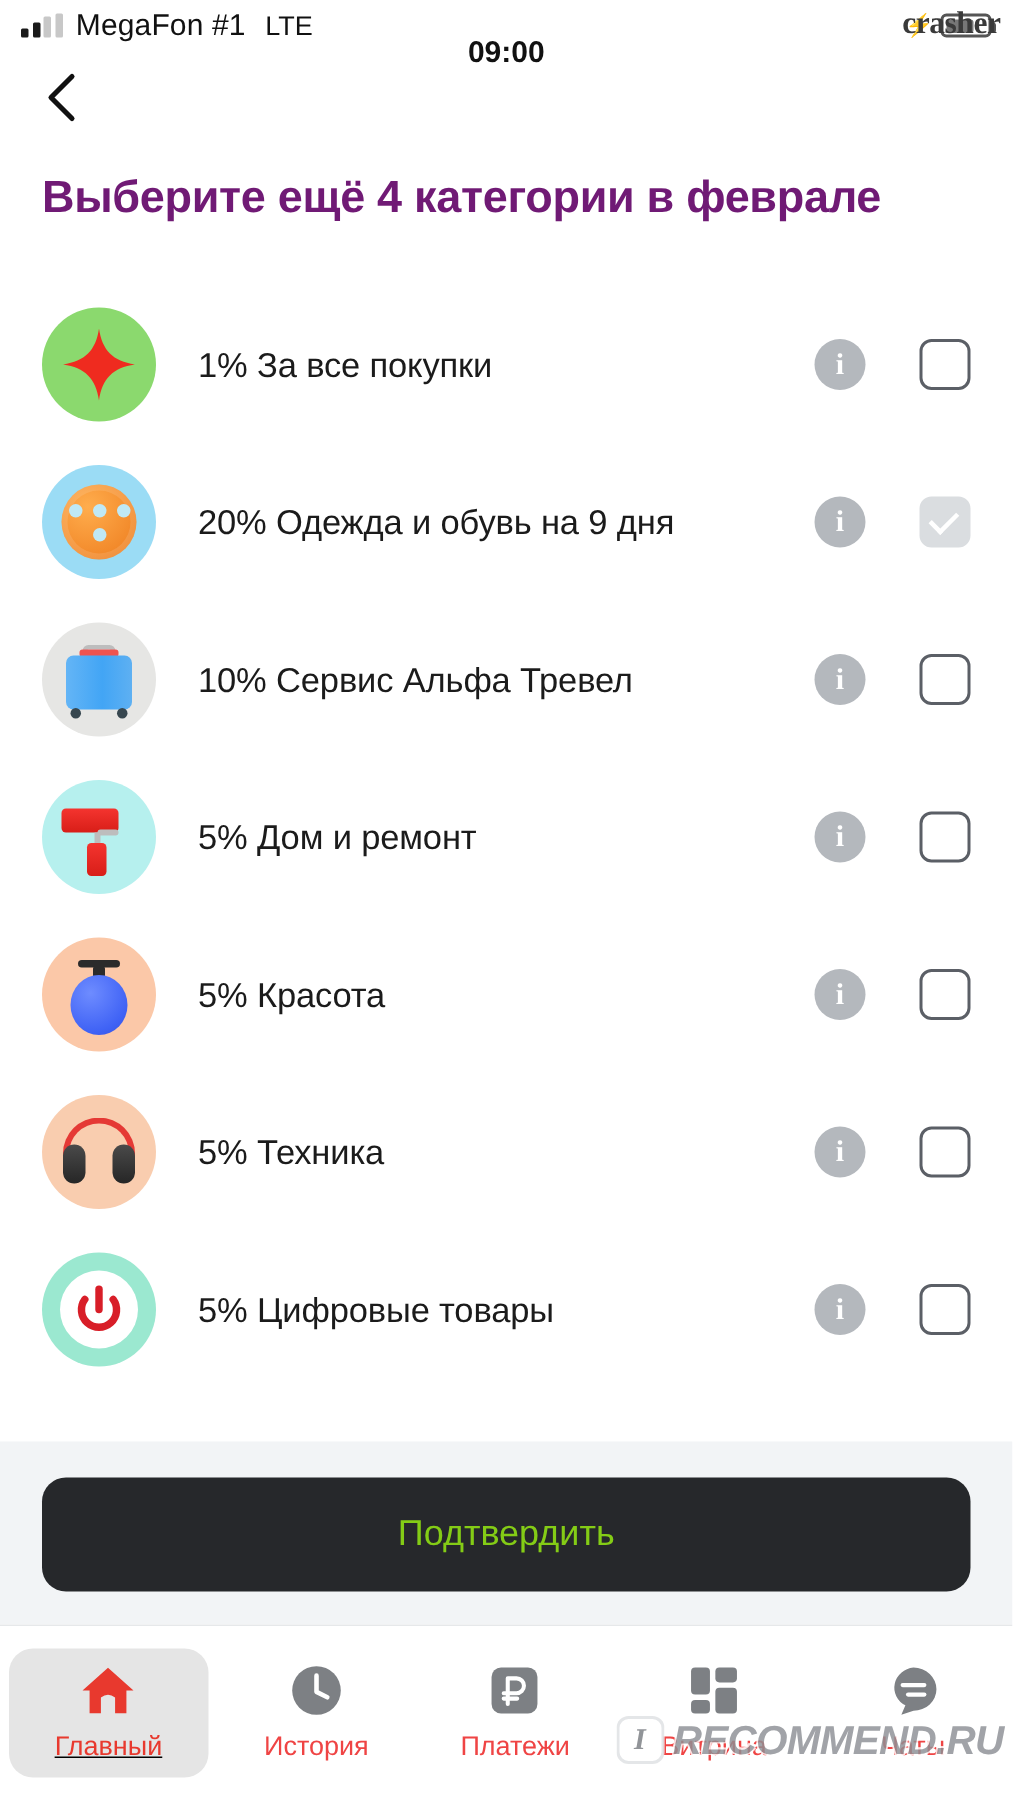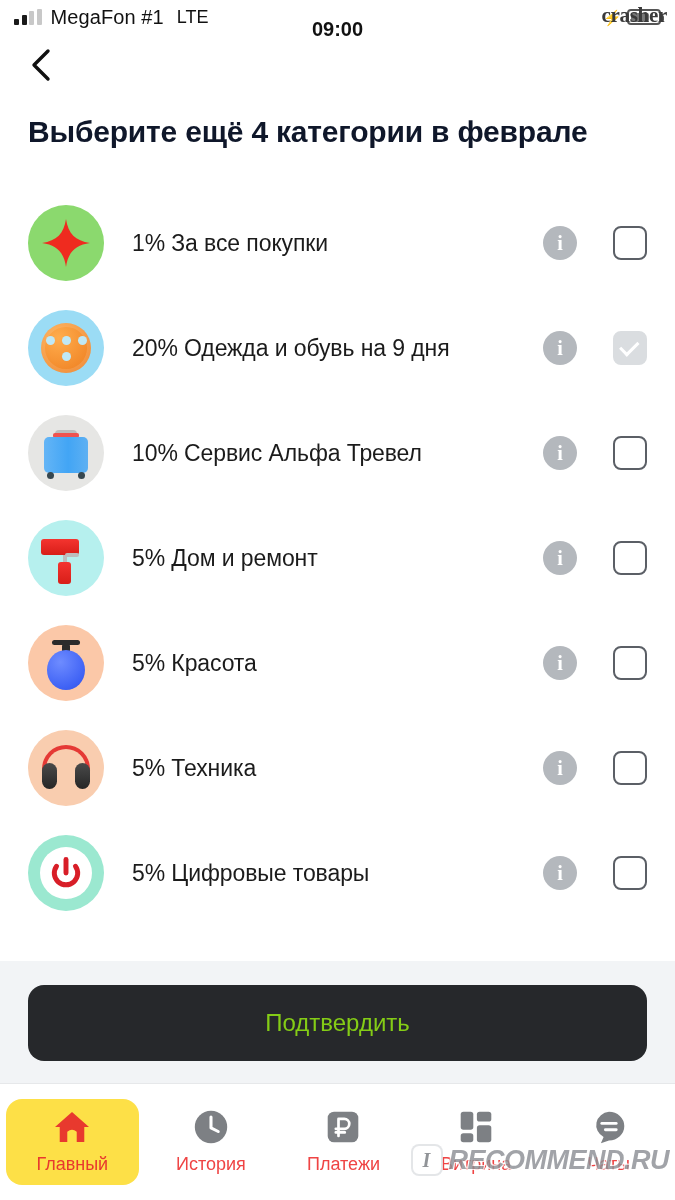--- a/index.html
+++ b/index.html
@@ -8,21 +8,20 @@
     font-family:"Liberation Sans", sans-serif;
     background:#ffffff;
     position:relative;
     overflow:hidden;
   }
 
   
   .status-bar{
     height:34px;
     display:flex;
-    align-items:center;
     padding:0 14px;
     position:relative;
     background:#ffffff;
     gap:32px;
   }
   .status-left{display:flex;align-items:center;gap:9px;}
   .signal{display:flex;align-items:flex-end;gap:2.5px;height:16px;}
   .signal i{display:block;width:5px;background:#1a1a1a;border-radius:1px;}
   .signal i:nth-child(1){height:6px;}
   .signal i:nth-child(2){height:10px;}
@@ -65,21 +64,21 @@
     width:30px;height:30px;display:flex;align-items:center;justify-content:center;
     cursor:pointer;
   }
   .back-chevron svg{display:block;}
 
   
   .page-title{
     padding:18px 28px 0 28px;
     font-size:30px;
     font-weight:bold;
-    color:#0f172a;
+    color:#701a75;
     line-height:1.22;
     letter-spacing:-.2px;
   }
 
   
   .cat-list{padding:40px 0 0 0;}
   .cat-row{
     display:flex;align-items:center;
     height:105px;
     padding:0 28px;
@@ -209,21 +208,21 @@
     background:#fff;border-top:1px solid #e6e8ea;
     display:flex;align-items:center;
   }
   .tab{
     flex:1;display:flex;flex-direction:column;align-items:center;justify-content:center;
     gap:7px;cursor:pointer;padding:8px 0 10px 0;height:86px;
   }
   .tab .tab-icon{height:40px;display:flex;align-items:center;justify-content:center;}
   .tab .tab-label{font-size:18px;color:#ef4444;}
   .tab.active{
-    background:#fde047;border-radius:16px;margin:0 6px;
+    background:#e5e5e5;border-radius:16px;margin:0 6px;text-decoration:underline;
   }
   .tab.active .tab-label{color:#e8392e;}
   .home-ic{width:38px;height:34px;}
   .clock-ic,.grid-ic,.chat-ic,.rub-ic{width:36px;height:36px;}
 
   .wm-recommend{
     position:absolute;right:6px;bottom:24px;
     display:flex;align-items:center;gap:6px;
     opacity:.82;pointer-events:none;
   }

